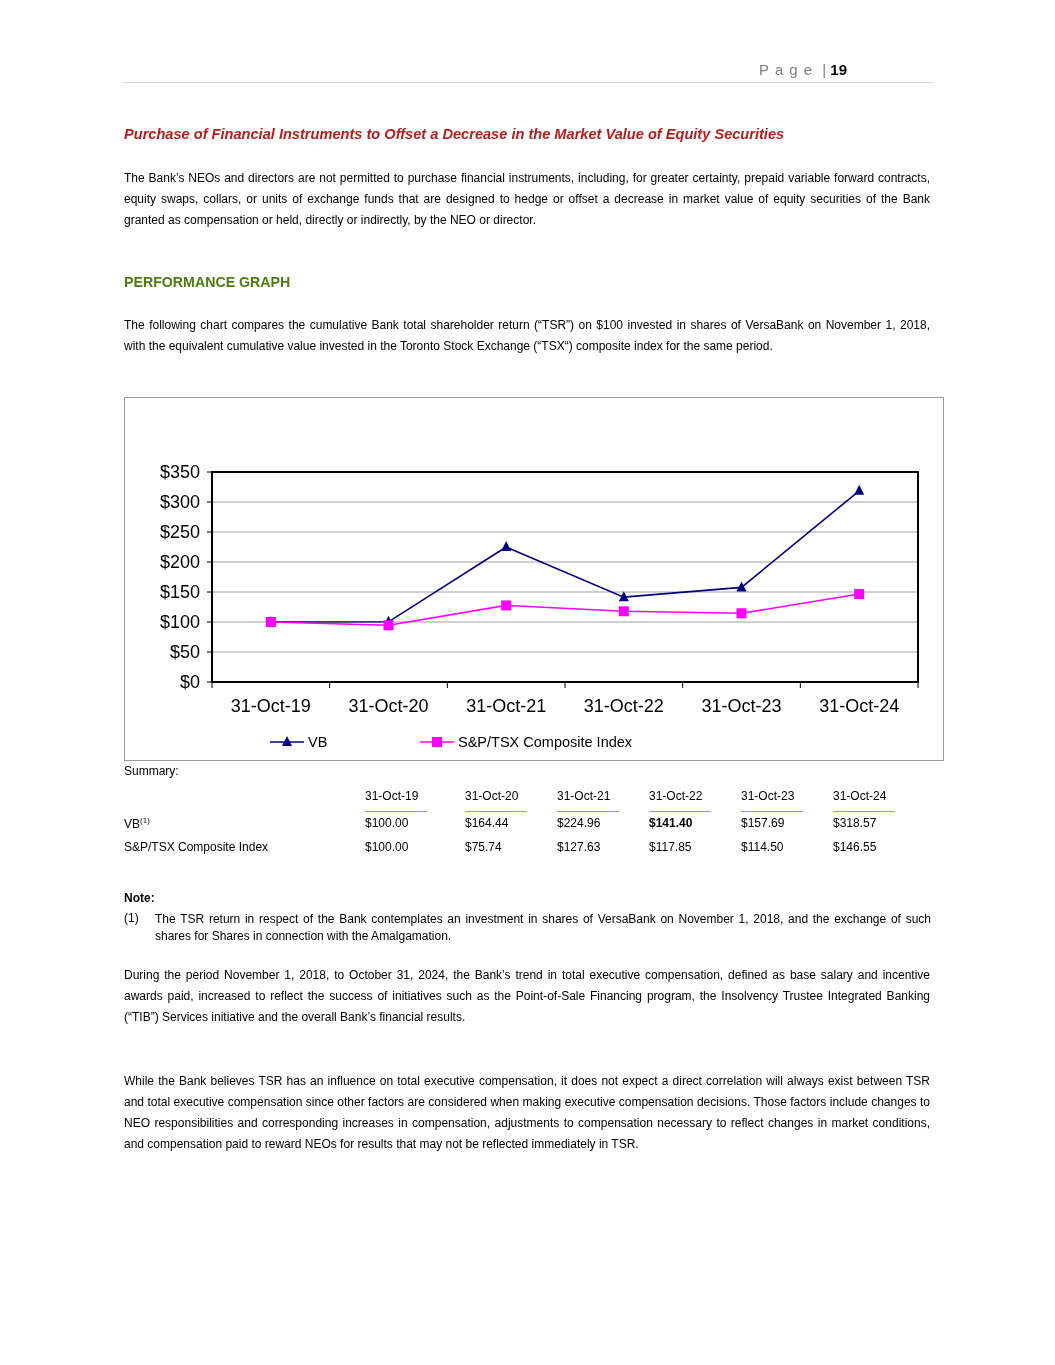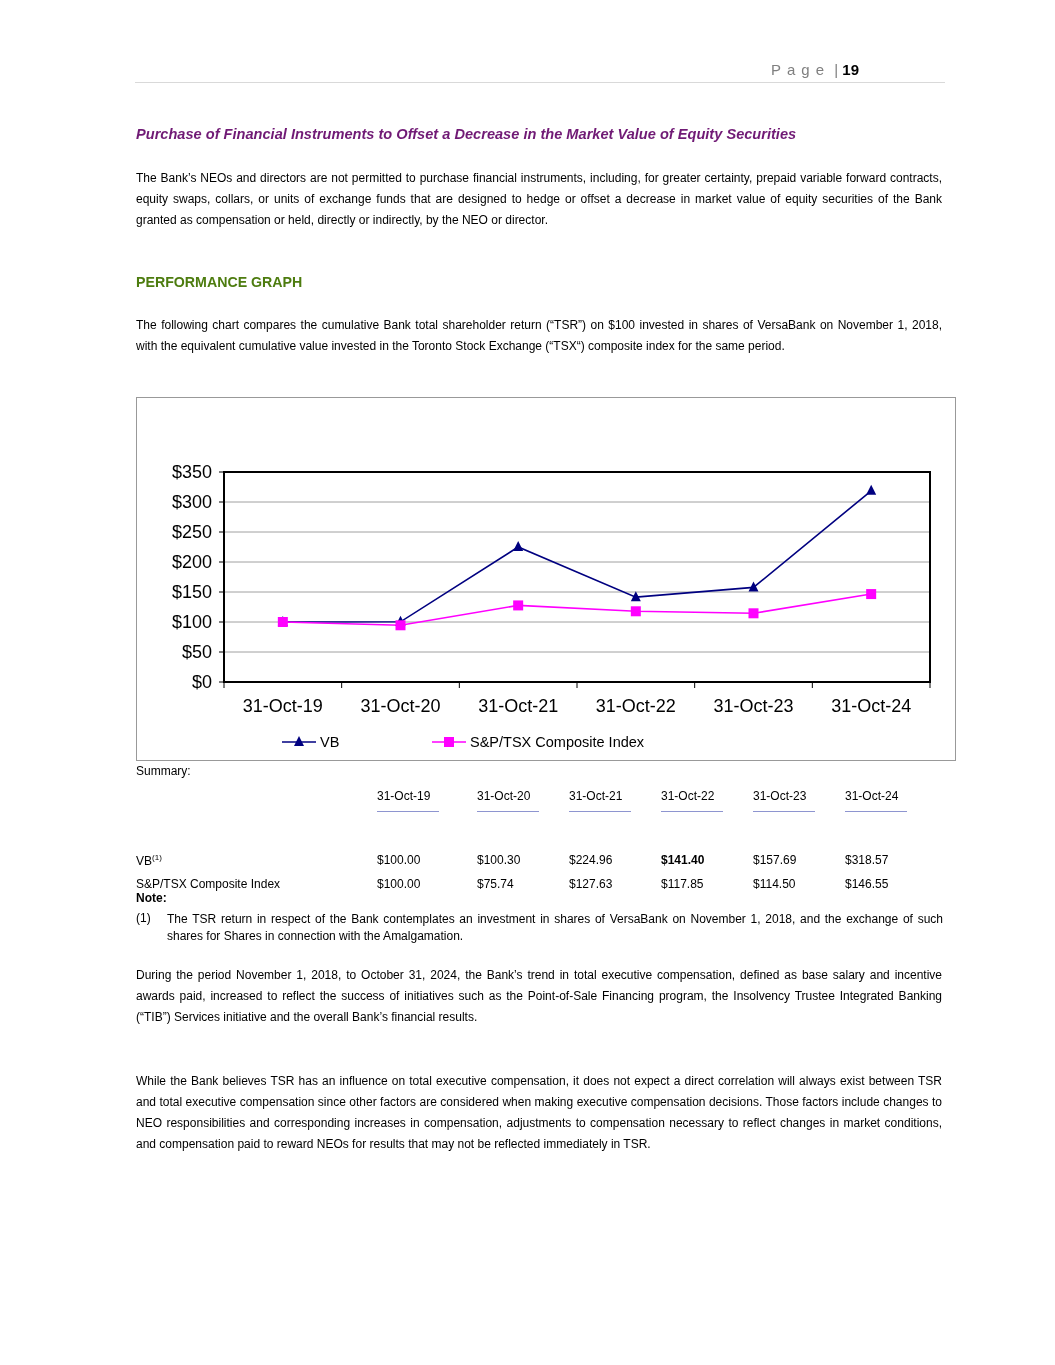--- a/index.html
+++ b/index.html
@@ -1,32 +1,32 @@
 <!DOCTYPE html>
 <html><head>
 <meta charset="utf-8">
 <style>
   html, body { margin:0; padding:0; background:#ffffff; }
   body { width:1055px; height:1365px; position:relative; font-family:"Liberation Sans", sans-serif; color:#000; overflow:hidden; }
-  .page { position:absolute; left:12px; top:0; width:970px; height:1365px; }
+  .page { position:absolute; left:0; top:0; width:970px; height:1365px; }
   .header { position:absolute; right:123px; top:61px; font-size:15px; color:#7f7f7f; letter-spacing:0px; }
   .header .pg-word { letter-spacing:6px; }
   .header .pg-num { color:#000; font-weight:bold; letter-spacing:0; }
   .header-rule { position:absolute; left:123px; top:82px; width:810px; height:1px; background:#d9d9d9; }
   .txt { position:absolute; left:124px; width:806px; font-size:12px; line-height:21px; text-align:justify; font-family:"Liberation Sans", sans-serif; }
-  .h-italic { position:absolute; left:124px; top:126px; font-size:14.6px; font-weight:bold; font-style:italic; color:#701a75; }
+  .h-italic { position:absolute; left:124px; top:126px; font-size:14.6px; font-weight:bold; font-style:italic; color:#b91c1c; }
   .h-caps { position:absolute; left:124px; top:274px; font-size:14.2px; font-weight:bold; color:#4d7c0f; }
   .chart-box { position:absolute; left:124px; top:397px; width:820px; height:364px; border:1px solid #999; box-sizing:border-box; background:#fff; }
   .chart-title { position:absolute; left:0; right:0; top:14px; text-align:center; font-size:20px; font-weight:bold; }
   .chart-svg { position:absolute; left:0; top:0; }
   .small { position:absolute; font-size:12px; line-height:14px;text-align:center; }
   .summary-label { left:124px; top:764px; }
   .tbl-head { position:absolute; top:789px; font-size:12px; }
   .tbl-line { position:absolute; top:811px; height:1px; background:#8e95d0; width:62px; }
-  .tbl-cell { position:absolute; font-size:12px;margin-top:37px; }
+  .tbl-cell { position:absolute; font-size:12px; }
   .note-title { position:absolute; left:124px; top:891px; font-size:12px; font-weight:bold; }
   .note-num { position:absolute; left:124px; top:911px; font-size:12px; }
   .note-body { position:absolute; left:155px; top:911px; width:776px; font-size:12px; line-height:17px; text-align:justify; }
 </style>
 </head>
 <body>
 
 <div class="page">
 
   <div class="header">
@@ -122,21 +122,21 @@
       <div class="tbl-head" style="left:557px;">31-Oct-21</div>
       <div class="tbl-line" style="left:557px;"></div>
       <div class="tbl-head" style="left:649px;">31-Oct-22</div>
       <div class="tbl-line" style="left:649px;"></div>
       <div class="tbl-head" style="left:741px;">31-Oct-23</div>
       <div class="tbl-line" style="left:741px;"></div>
       <div class="tbl-head" style="left:833px;">31-Oct-24</div>
       <div class="tbl-line" style="left:833px;"></div>
       <div class="tbl-cell" style="left:124px; top:816px;">VB<sup style="font-size:8px;">(1)</sup></div>
       <div class="tbl-cell" style="left:365px; top:816px;">$100.00</div>
-      <div class="tbl-cell" style="left:465px; top:816px;">$100.30</div>
+      <div class="tbl-cell" style="left:465px; top:816px;">$164.44</div>
       <div class="tbl-cell" style="left:557px; top:816px;">$224.96</div>
       <div class="tbl-cell" style="left:649px; top:816px;font-weight:bold;">$141.40</div>
       <div class="tbl-cell" style="left:741px; top:816px;">$157.69</div>
       <div class="tbl-cell" style="left:833px; top:816px;">$318.57</div>
       <div class="tbl-cell" style="left:124px; top:840px;">S&amp;P/TSX Composite Index</div>
       <div class="tbl-cell" style="left:365px; top:840px;">$100.00</div>
       <div class="tbl-cell" style="left:465px; top:840px;">$75.74</div>
       <div class="tbl-cell" style="left:557px; top:840px;">$127.63</div>
       <div class="tbl-cell" style="left:649px; top:840px;">$117.85</div>
       <div class="tbl-cell" style="left:741px; top:840px;">$114.50</div>

